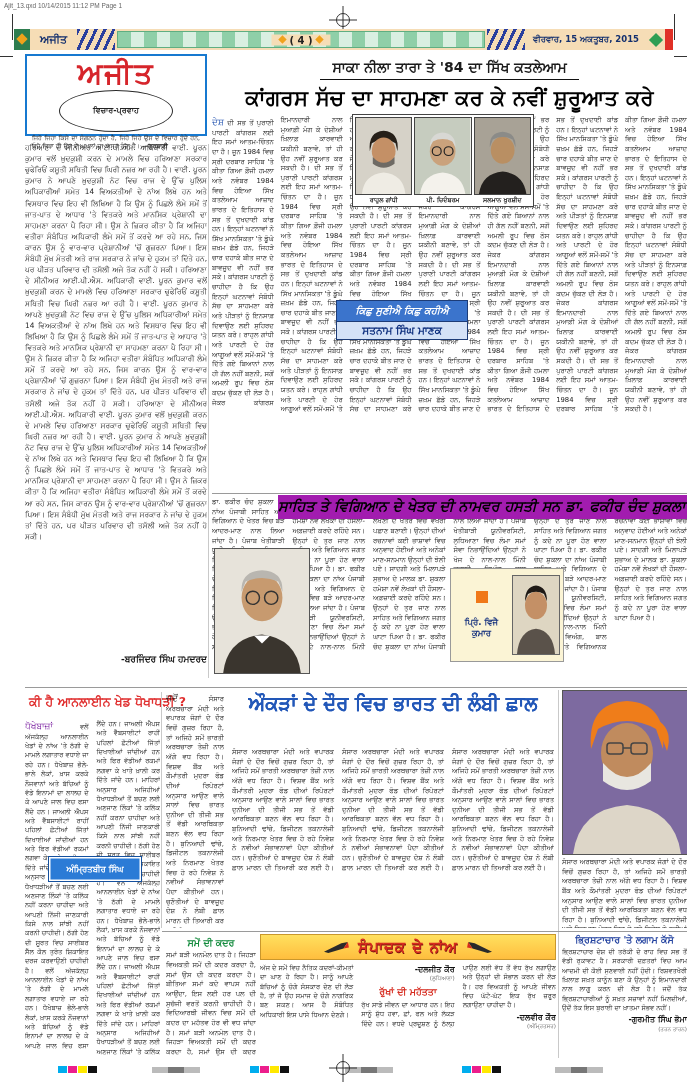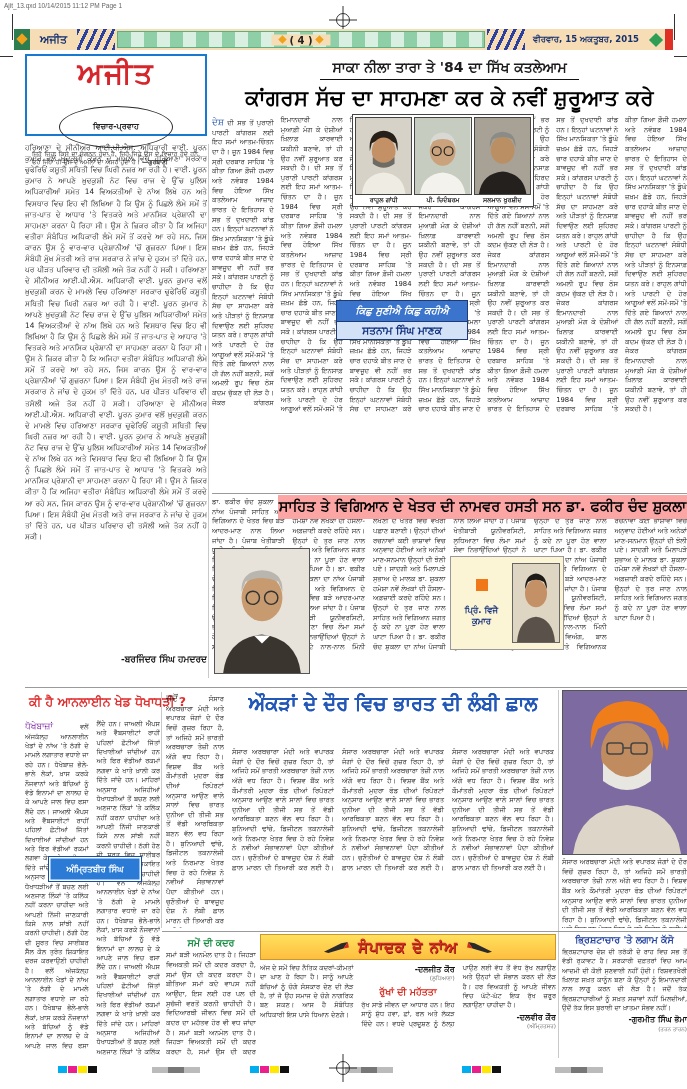--- a/index.html
+++ b/index.html
@@ -22,21 +22,21 @@
   .tb-stripes{flex:0 0 38px;height:21px;background:repeating-linear-gradient(115deg,#2a3f9e 0 3px,#f6ddb6 3px 8px);}
   .tb-strip{flex:1 1 auto;height:15px;margin:3px 2px;background:repeating-linear-gradient(90deg,#8fcfa8 0 13px,#d9efe1 13px 26px);position:relative;border:1px solid #5fae81;}
   .tb-page{position:absolute;left:50%;top:50%;transform:translate(-50%,-50%);background:#f6ddb6;padding:0 8px;font-weight:bold;font-size:10px;color:#222;display:flex;align-items:center;gap:4px;white-space:nowrap;}
   .tb-page i{width:6px;height:6px;background:#f0a21c;transform:rotate(45deg);display:inline-block;}
   .tb-date{flex:0 0 auto;padding:0 8px;font-weight:bold;font-size:8.5px;color:#14306e;white-space:nowrap;}
   .tb-dia{flex:0 0 auto;width:10px;height:10px;background:#2e9e54;transform:rotate(45deg);margin:0 4px;}
   .tb-red{flex:0 0 auto;width:8px;height:21px;background:#e03026;}
   
   .masthead{left:25px;top:54px;width:182px;height:82px;border:2px solid #1779d0;background:#fff;padding:3px 5px;box-sizing:border-box;}
   .mh-title{color:#d6252b;font-weight:900;font-size:29px;line-height:1;text-align:center;letter-spacing:2px;}
-  .mh-oval{width:112px;margin:18px auto 2px;border:1.4px solid #2a2a2a;border-radius:50%;font-size:8px;font-weight:bold;text-align:center;padding:15px 0;color:#222;}
+  .mh-oval{width:112px;margin:2px auto 2px;border:1.4px solid #2a2a2a;border-radius:50%;font-size:8px;font-weight:bold;text-align:center;padding:15px 0;color:#222;}
   .mh-motto{font-size:6.2px;line-height:1.35;text-align:justify;color:#222;}
   .mh-credit{font-weight:bold;white-space:nowrap;}
   
   .kicker{left:212px;top:57px;width:475px;text-align:center;}
   .kicker span{display:inline-block;border-bottom:1.6px solid #111;padding:0 12px 3px;font-size:14px;font-weight:bold;white-space:nowrap;}
   .lead-headline{left:212px;top:82px;width:475px;height:32px;font-size:21px;font-weight:900;text-align:center;white-space:nowrap;overflow:hidden;line-height:32px;letter-spacing:.3px;color:#000;}
   .lead-body{left:212px;top:116px;width:475px;height:374px;}
   .photo-strip{left:352px;top:114px;width:182px;background:#fff;border:1px solid #444;display:flex;gap:2px;padding:2px;box-sizing:border-box;}
   .photo-strip figure{margin:0;width:58px;flex:1 1 0;}
   .photo-strip .ph{border:1px solid #444;height:76px;overflow:hidden;}
@@ -46,25 +46,25 @@
   .colbox .r1{background:#3b74cc;border:1px solid #1d3c77;color:#fff;font-style:italic;font-weight:bold;font-size:10px;text-align:center;padding:4px 0;white-space:nowrap;overflow:hidden;}
   .colbox .r2{background:#d4e2f7;border:1px solid #1d3c77;border-top:none;color:#0d2f7e;font-weight:900;font-size:10.5px;text-align:center;padding:2px 0;white-space:nowrap;overflow:hidden;}
   
   .editorial{left:25px;top:142px;width:182px;height:540px;overflow:hidden;}
   .ed-head{font-size:16px;font-weight:900;text-align:center;margin:2px 0 8px;color:#000;}
   .ed-body{font-size:7.4px;line-height:1.5;text-align:justify;color:#232323;height:492px;overflow:hidden;}
   .ed-byline{text-align:right;font-weight:800;font-size:9px;margin-top:20px;color:#111;}
   .vrule{background:#c9c9c9;width:1px;}
   .hrule{background:#9a9a9a;height:1px;}
   
-  .obit-headline{left:278px;top:495px;width:409px;background:#fca5a5;font-weight:900;font-size:14.5px;text-align:center;white-space:nowrap;overflow:hidden;padding:3px 0 4px;color:#000;}
+  .obit-headline{left:278px;top:495px;width:409px;background:#a21caf;font-style:italic;font-weight:900;font-size:14.5px;text-align:left;white-space:nowrap;overflow:hidden;padding:3px 0 4px;color:#000;}
   .obit-body{left:212px;top:498px;width:475px;height:186px;}
   .photo-frame{border:1px solid #555;background:#fff;overflow:hidden;}
   .photo-frame svg{display:block;width:100%;height:100%;}
-  .author-box{background:#fbf4d5;border:1px solid #999;display:flex;align-items:center;box-sizing:border-box;padding:3px;gap:3px;}
+  .author-box{background:#fbf4d5;border:1px solid #999;display:flex;align-items:center;box-sizing:border-box;padding:3px;gap:3px;margin-top:12px;}
   .author-box .meta{flex:1 1 auto;text-align:center;}
   .author-box .sq{width:12px;height:12px;margin:0 auto 14px;}
   .author-box .nm{font-size:8.5px;font-weight:900;color:#15317e;line-height:1.3;}
   .author-box .pic{flex:0 0 46px;border:1px solid #666;height:78px;background:#fff;}
   .author-box .pic svg{display:block;width:100%;height:100%;}
   
   .fraud-headline{left:25px;top:694px;width:165px;color:#e02f2f;font-weight:900;font-size:12.5px;text-align:center;white-space:nowrap;overflow:hidden;}
   .fraud-body{left:25px;top:720px;width:135px;height:340px;font-size:6.6px;}
   .fraud-author{left:48px;top:856px;width:92px;height:24px;background:#2b7bd6;border:1px solid #14509e;box-shadow:inset 0 0 0 1.5px #fff;color:#fff;font-weight:800;font-size:8.5px;display:flex;align-items:center;justify-content:center;white-space:nowrap;overflow:hidden;}
   

